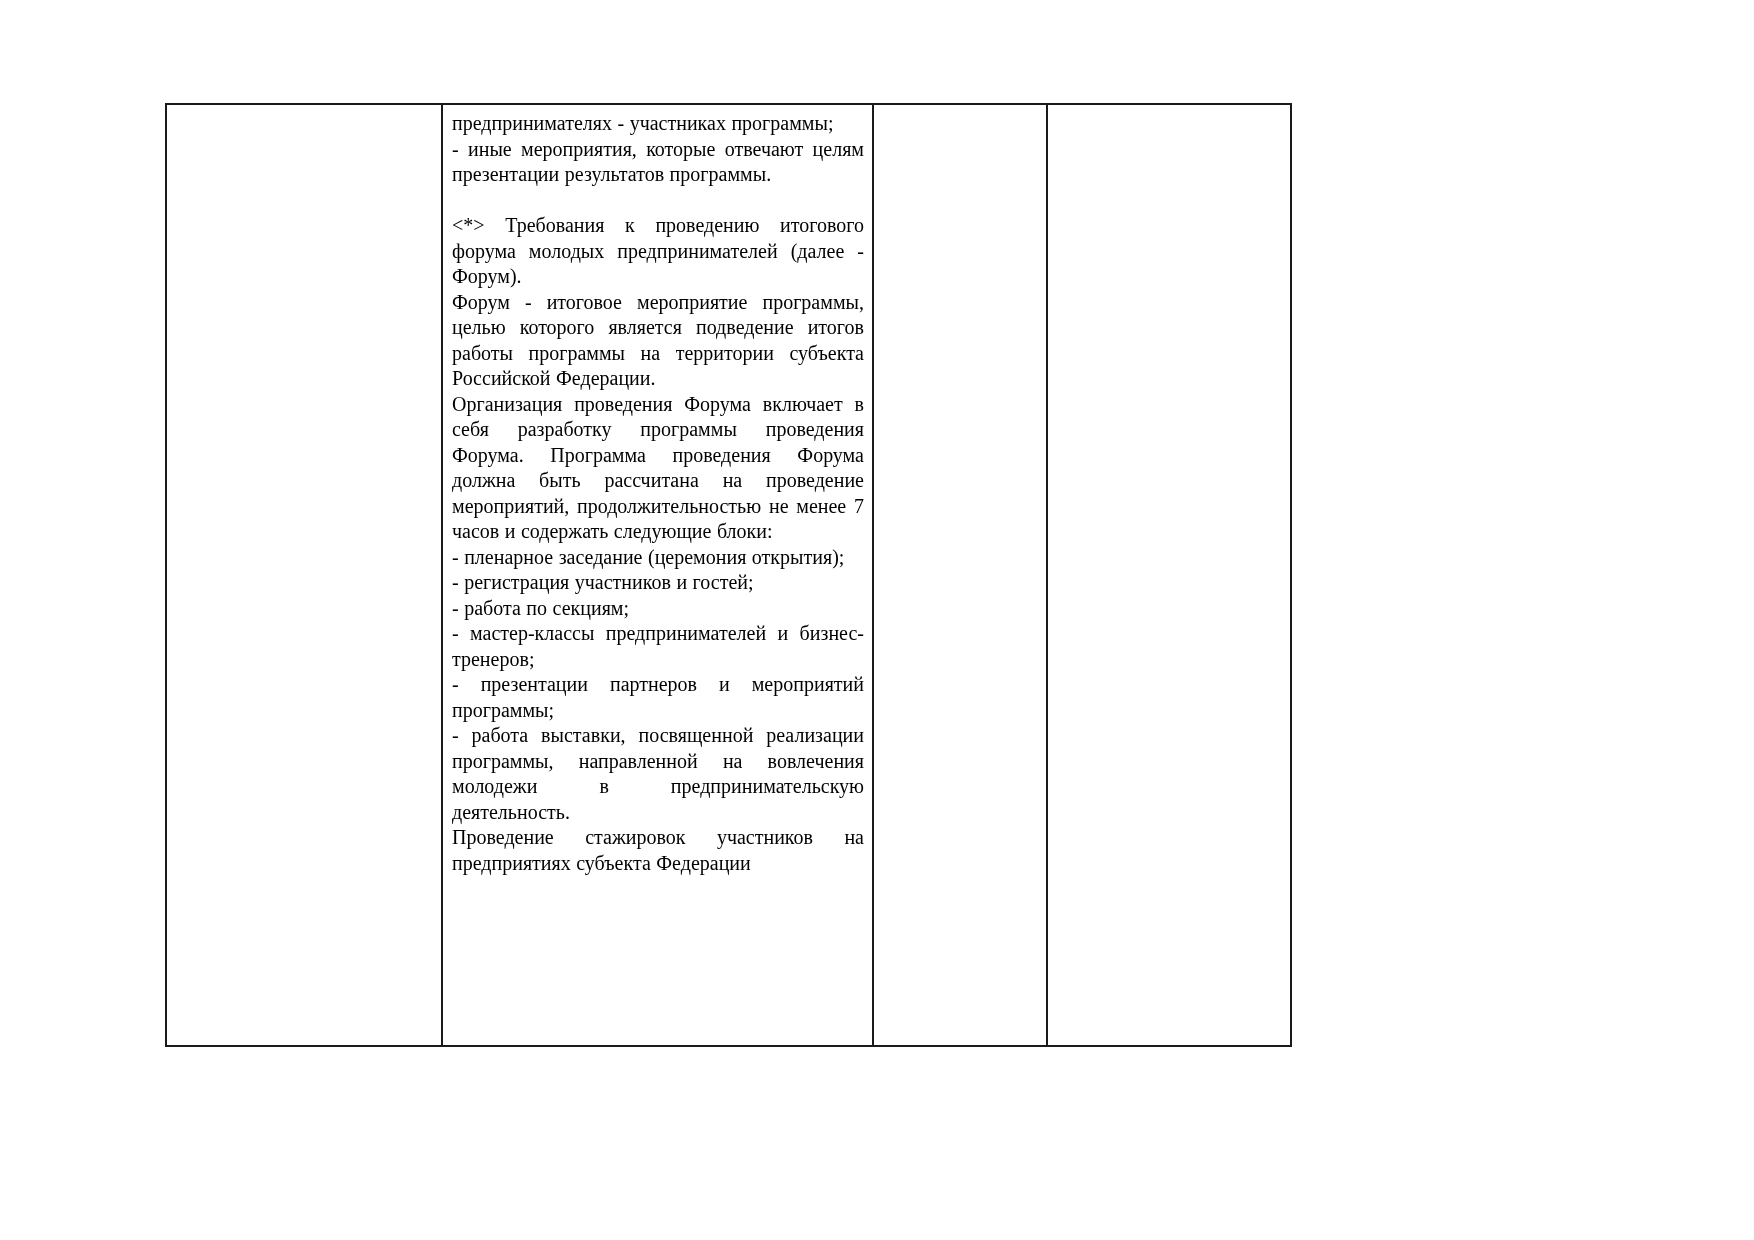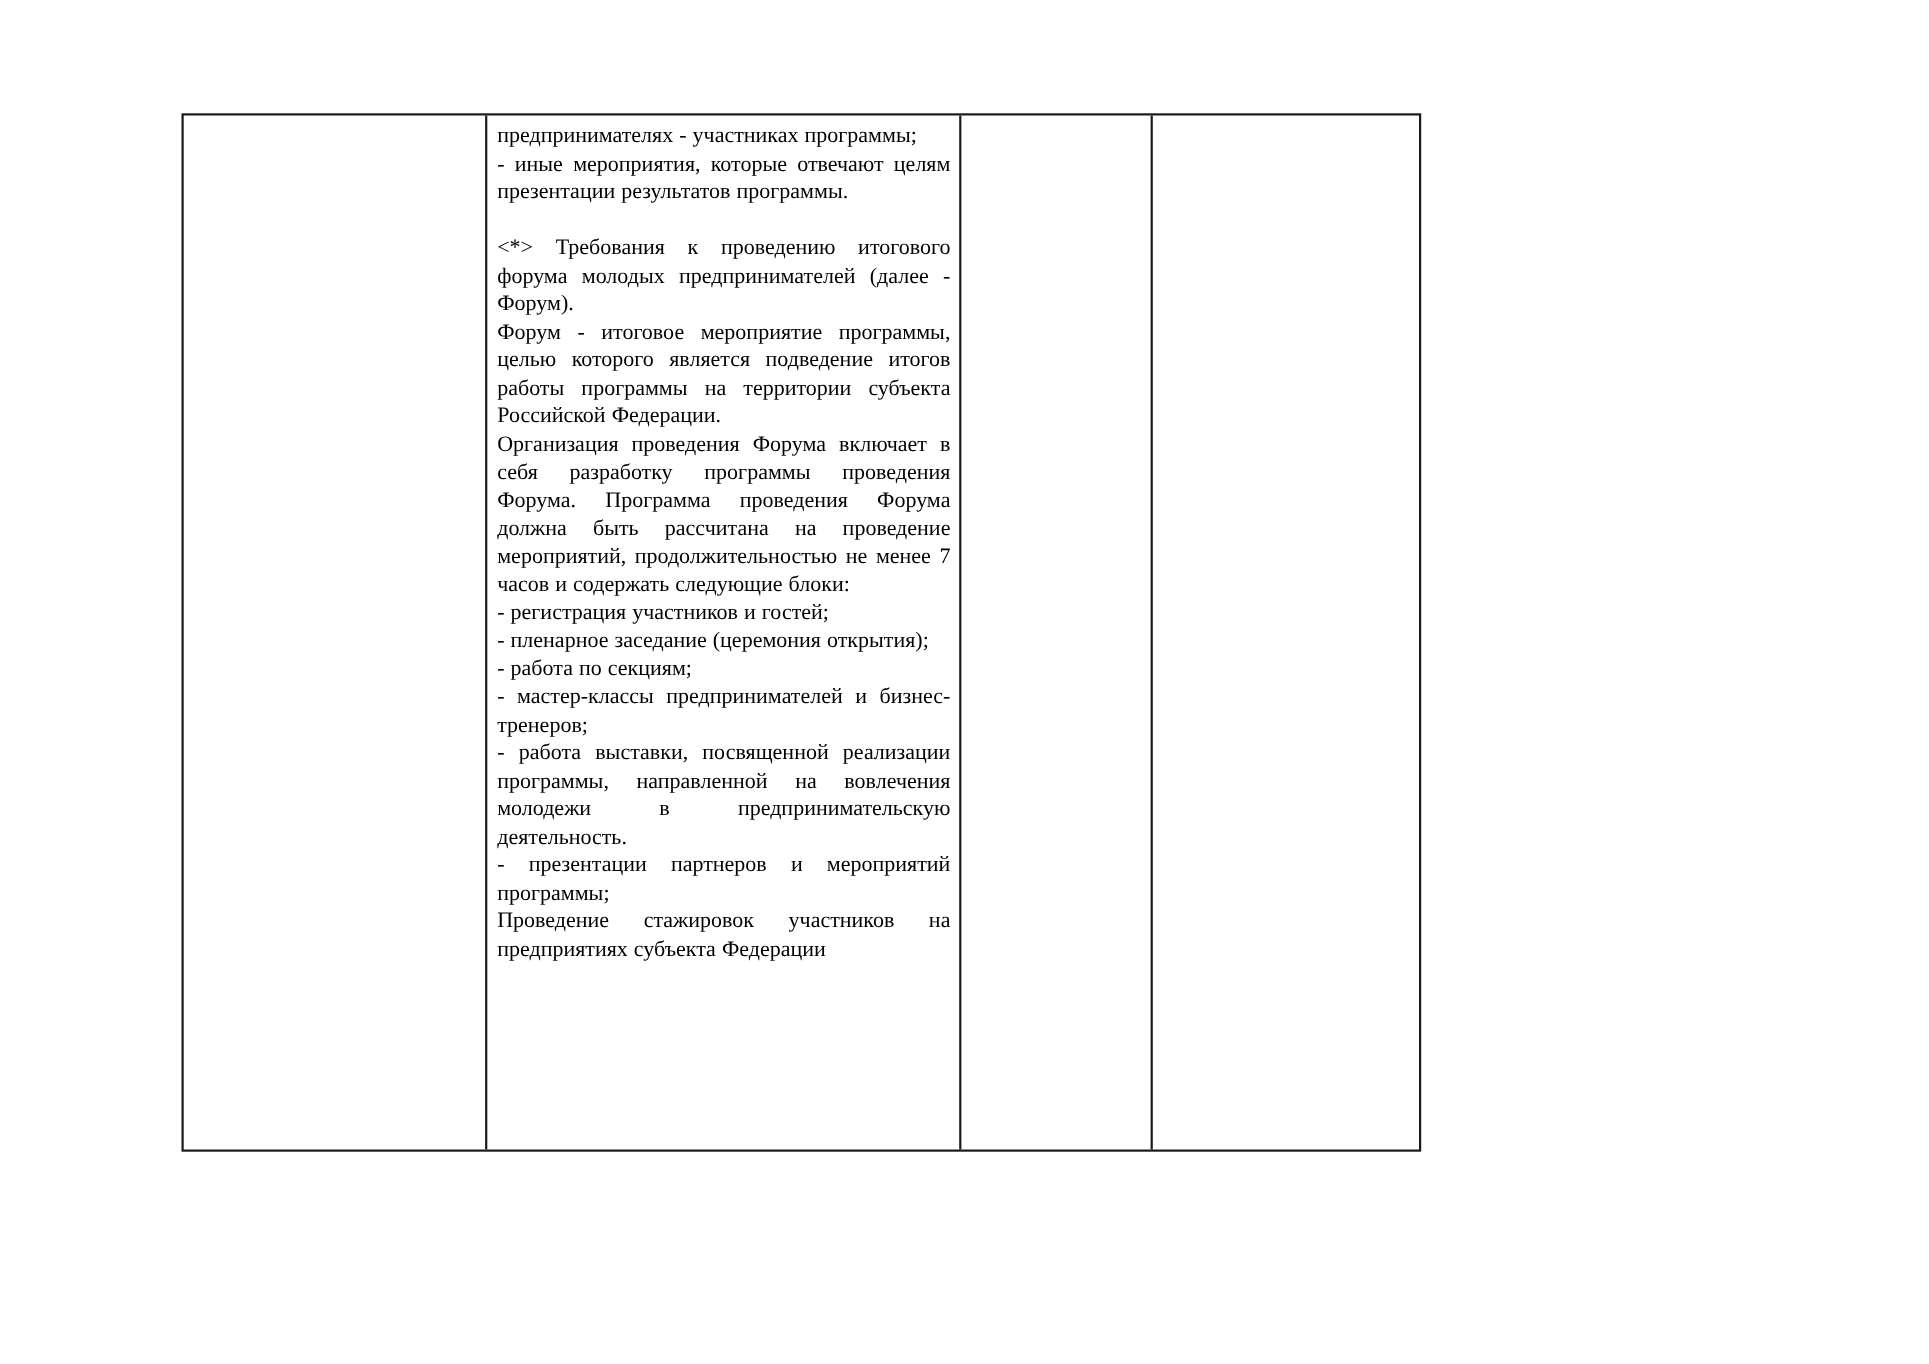--- a/index.html
+++ b/index.html
@@ -53,24 +53,24 @@
 <div class="page">
   <div class="doc-table">
     <div class="doc-cell col-1"></div>
     <div class="doc-cell col-2">
         <p>предпринимателях - участниках программы;</p>
         <p>- иные мероприятия, которые отвечают целям презентации результатов программы.</p>
         <p class="spacer"></p>
         <p>&lt;*&gt; Требования к проведению итогового форума молодых предпринимателей (далее - Форум).</p>
         <p>Форум - итоговое мероприятие программы, целью которого является подведение итогов работы программы на территории субъекта Российской Федерации.</p>
         <p>Организация проведения Форума включает в себя разработку программы проведения Форума. Программа проведения Форума должна быть рассчитана на проведение мероприятий, продолжительностью не менее 7 часов и содержать следующие блоки:</p>
+        <p>- пленарное заседание (церемония открытия);</p>
         <p>- регистрация участников и гостей;</p>
-        <p>- пленарное заседание (церемония открытия);</p>
         <p>- работа по секциям;</p>
         <p>- мастер-классы предпринимателей и бизнес-тренеров;</p>
+        <p>- презентации партнеров и мероприятий программы;</p>
         <p>- работа выставки, посвященной реализации программы, направленной на вовлечения молодежи в предпринимательскую деятельность.</p>
-        <p>- презентации партнеров и мероприятий программы;</p>
         <p>Проведение стажировок участников на предприятиях субъекта Федерации</p>
       </div>
     <div class="doc-cell col-3"></div>
     <div class="doc-cell col-4"></div>
   </div>
 </div>
 
 </body></html>

